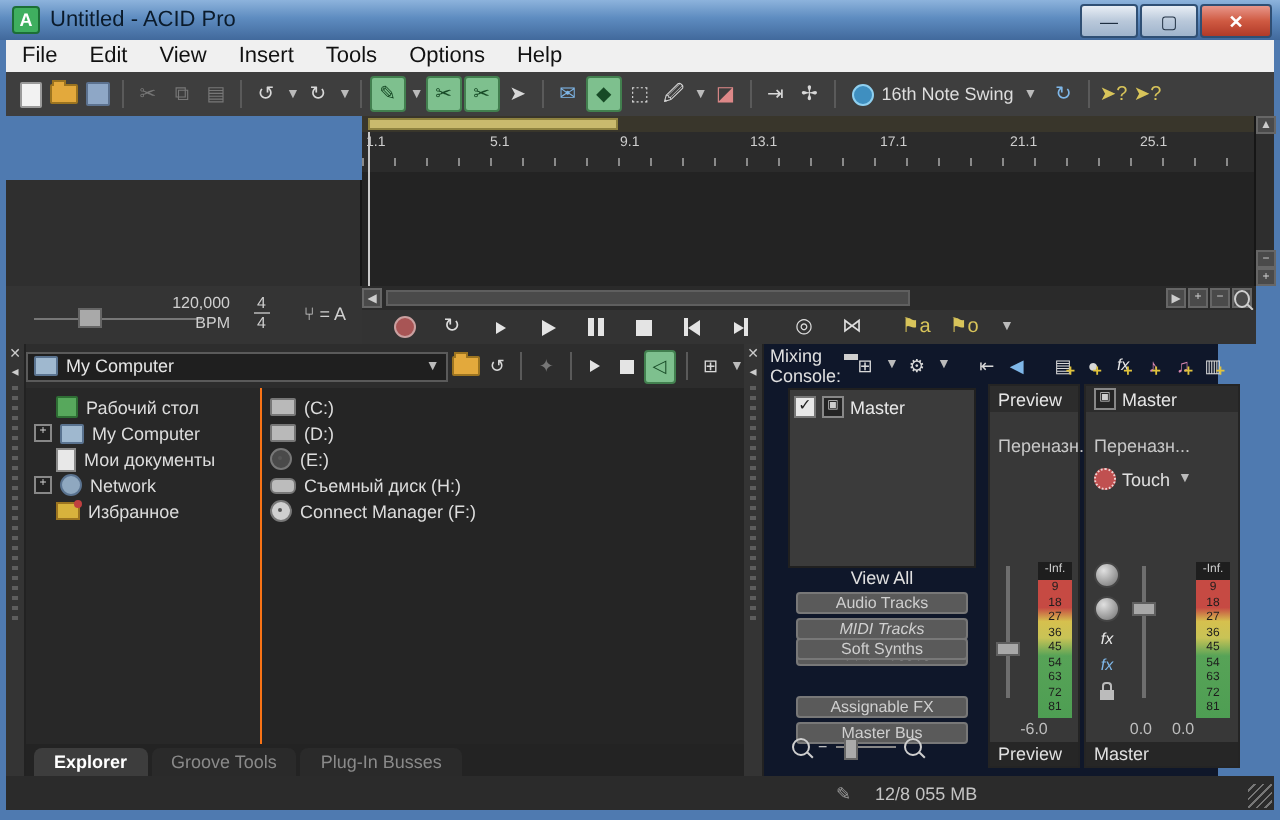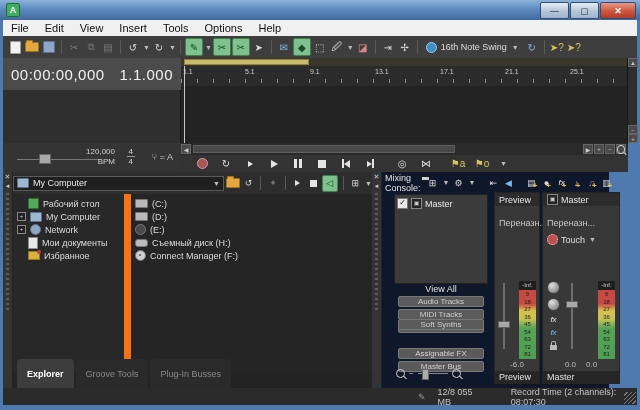--- a/index.html
+++ b/index.html
@@ -72,38 +72,38 @@
   
   .explorer{left:3px;top:172px;width:369px;height:216px;background:#2d2d2d;display:flex;}
   .exp-main{position:relative;flex:1;}
   .exp-toolbar{position:absolute;left:0;top:2px;width:100%;height:18px;display:flex;align-items:center;gap:2px;}
   .combo{height:15px;background:#1f1f1f;border:1px solid #5a5a5a;display:flex;align-items:center;color:#e6e6e6;font-size:9px;padding:0 3px;gap:4px;box-sizing:border-box;}
   .combo .arrow{margin-left:auto;color:#bbb;font-size:7px;}
   .ic-computer{width:10px;height:8px;background:#9fb8cf;border:1px solid #5a7390;border-radius:1px;}
   .ebtn{width:15px;height:15px;display:flex;align-items:center;justify-content:center;color:#d8d8d8;font-size:9px;}
   .ebtn.green{background:#7ec08e;border:1px solid #42804f;color:#174a26;border-radius:2px;}
   .exp-body{position:absolute;left:0;top:22px;width:100%;bottom:16px;display:flex;}
-  .tree{width:118px;background:#282828;border-right:7px solid #f97316;padding-top:3px;box-sizing:border-box;}
+  .tree{width:118px;background:#282828;border-right:1px solid #f97316;padding-top:3px;box-sizing:border-box;}
   .filelist{flex:1;background:#252525;padding-top:3px;}
   .trow{display:flex;align-items:center;gap:4px;height:13px;padding-left:4px;font-size:9px;color:#ddd;}
   .expander{width:7px;height:7px;border:1px solid #888;color:#ccc;font-size:6px;line-height:6px;text-align:center;background:#222;flex:none;}
   .expander.blank{border:none;background:none;}
   .ti{flex:none;}
   .ic-desktop{width:9px;height:9px;background:#57a85c;border:1px solid #2e6e34;border-radius:1px;}
   .ic-docs{width:8px;height:10px;background:#e8e8e8;border:1px solid #8a8a8a;}
   .ic-net{width:9px;height:9px;border-radius:50%;background:#8fa8c0;border:1px solid #5a7390;}
   .ic-fav{width:10px;height:7px;background:#d8b23c;border:1px solid #9c7420;position:relative;}
   .ic-fav::after{content:"";position:absolute;right:-2px;top:-2px;width:4px;height:4px;border-radius:50%;background:#c04040;}
   .ic-drive{width:11px;height:7px;background:#b9b9b9;border:1px solid #777;border-radius:1px;}
   .ic-cd{width:9px;height:9px;border-radius:50%;background:#cfcfcf;border:1px solid #777;position:relative;}
   .ic-cd.dark{background:#4a4a4a;}
   .ic-cd::after{content:"";position:absolute;left:3px;top:3px;width:2px;height:2px;border-radius:50%;background:#555;}
   .ic-usb{width:11px;height:6px;background:#bcbcbc;border:1px solid #777;border-radius:3px;}
   .tabsrow{position:absolute;left:0;bottom:0;width:100%;height:16px;background:#232323;display:flex;align-items:flex-end;gap:2px;padding-left:4px;box-sizing:border-box;}
-  .tab{height:29px;padding:0 10px;font-size:9px;color:#8a8a8a;display:flex;align-items:center;border-radius:4px 4px 0 0;background:#2a2a2a;margin-top:24px;}
+  .tab{height:14px;padding:0 10px;font-size:9px;color:#8a8a8a;display:flex;align-items:center;border-radius:4px 4px 0 0;background:#2a2a2a;margin-top:24px;}
   .tab.active{background:#3d3d3d;color:#fff;font-weight:bold;}
   
   .mixer{left:372px;top:172px;width:237px;height:216px;background:#0f172a;display:flex;}
   .mix-main{position:relative;flex:1;}
   .mix-header{position:absolute;left:0;top:2px;width:100%;height:17px;display:flex;align-items:center;gap:3px;color:#e0e0e0;font-size:9px;padding-left:3px;box-sizing:border-box;}
   .pin{width:3px;height:7px;background:#cfcfcf;position:relative;}
   .pin::after{content:"";position:absolute;left:-2px;top:-2px;width:7px;height:3px;background:#cfcfcf;}
   .mbtn{display:flex;align-items:center;justify-content:center;min-width:12px;height:13px;color:#d8d8d8;font-size:9px;}
   .plus-badge{color:#e0c33c;font-size:8px;font-weight:bold;margin-left:-3px;margin-top:6px;}
   .chanlist{position:absolute;left:12px;top:22px;width:94px;height:90px;background:#3b3b3b;border:1px solid #202020;box-sizing:border-box;}
@@ -139,20 +139,21 @@
   .statusbar{left:3px;top:388px;width:634px;height:17px;background:#2b2b2b;color:#c4c4c4;font-size:9px;display:flex;align-items:center;}
   .grip{position:absolute;right:1px;bottom:1px;width:12px;height:12px;background:repeating-linear-gradient(135deg,transparent 0 2px,#777 2px 3px);}
 </style>
 </head>
 <body>
 
 <div id="app">
 
   <div class="abs titlebar">
     <div class="app-icon">A</div>
+    <div class="title-text">Untitled - ACID Pro</div>
     <div class="winbtns">
       <div class="wbtn">
           <span>—</span>
         </div>
       <div class="wbtn">
           <span>▢</span>
         </div>
       <div class="wbtn close">
           <span>✕</span>
         </div>
@@ -247,24 +248,20 @@
       </div>
     <div class="tsep"></div>
     <div class="tbtn">
         <span class="ylw">➤?</span>
       </div>
     <div class="tbtn">
         <span class="ylw">➤?</span>
       </div>
   </div>
 
-  <div class="abs timebox">
-    <span class="big">00:00:00,000</span>
-    <span class="big">1.1.000</span>
-  </div>
 
   <div class="abs rulerzone">
     <div class="loopbar">
       <div class="loopseg"></div>
     </div>
     <div class="ticksrow">
       <span class="tick-label" style="left:2px;">1.1</span>
       <span class="tick-label" style="left:64px;">5.1</span>
       <span class="tick-label" style="left:129px;">9.1</span>
       <span class="tick-label" style="left:194px;">13.1</span>
@@ -419,28 +416,28 @@
             <span class="expander blank"></span>
             <span class="ti ic-desktop"></span>
             <span>Рабочий стол</span>
           </div>
           <div class="trow">
             <span class="expander">+</span>
             <span class="ti ic-computer"></span>
             <span>My Computer</span>
           </div>
           <div class="trow">
+            <span class="expander blank"></span>
+            <span class="ti ic-docs"></span>
+            <span>Мои документы</span>
+          </div>
+          <div class="trow">
             <span class="expander">+</span>
             <span class="ti ic-net"></span>
             <span>Network</span>
-          </div>
-          <div class="trow">
-            <span class="expander blank"></span>
-            <span class="ti ic-docs"></span>
-            <span>Мои документы</span>
           </div>
           <div class="trow">
             <span class="expander blank"></span>
             <span class="ti ic-fav"></span>
             <span>Избранное</span>
           </div>
         </div>
         <div class="filelist">
           <div class="trow">
             <span class="ti ic-drive"></span>
@@ -530,21 +527,21 @@
 
       <div class="chanlist">
         <div class="chanrow">
           <span class="cb">✓</span>
           <span class="busic">▣</span>
           <span>Master</span>
         </div>
       </div>
       <div class="showall">View All</div>
       <div class="fbtn" style="top:124px;">Audio Tracks</div>
-      <div class="fbtn" style="top:137px;">MIDI Tracks</div>
+      <div class="fbtn" style="top:137px;font-style:italic;">MIDI Tracks</div>
       <div class="fbtn" style="top:150px;">Audio Busses</div>
       <div class="fbtn" style="top:147px;">Soft Synths</div>
       <div class="fbtn" style="top:176px;">Assignable FX</div>
       <div class="fbtn" style="top:189px;">Master Bus</div>
       <div class="mixzoom">
         <span class="mag"></span>
         <span style="color:#cfcfcf;font-size:8px;">−</span>
         <span class="minitrack">
             <span class="minithumb"></span>
           </span>
@@ -619,17 +616,16 @@
         <div class="stripfoot">
             <span>Master</span>
           </div>
       </div>
     </div>
   </div>
 
   <div class="abs statusbar">
     <span style="margin-left:415px;color:#9a9a9a;">✎</span>
     <span style="margin-left:12px;">12/8 055 MB</span>
-    <span style="margin-left:28px;">Record Time (2 channels): 08:07:30</span>
     <div class="grip"></div>
   </div>
 
 </div>
 
 </body></html>

